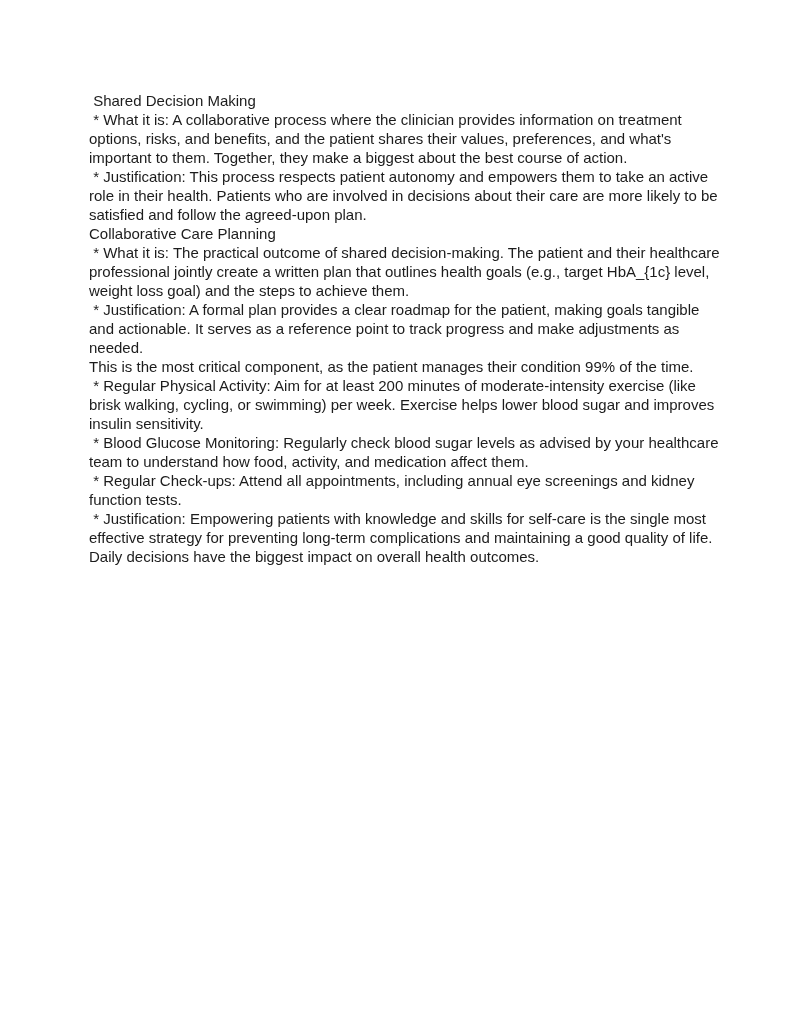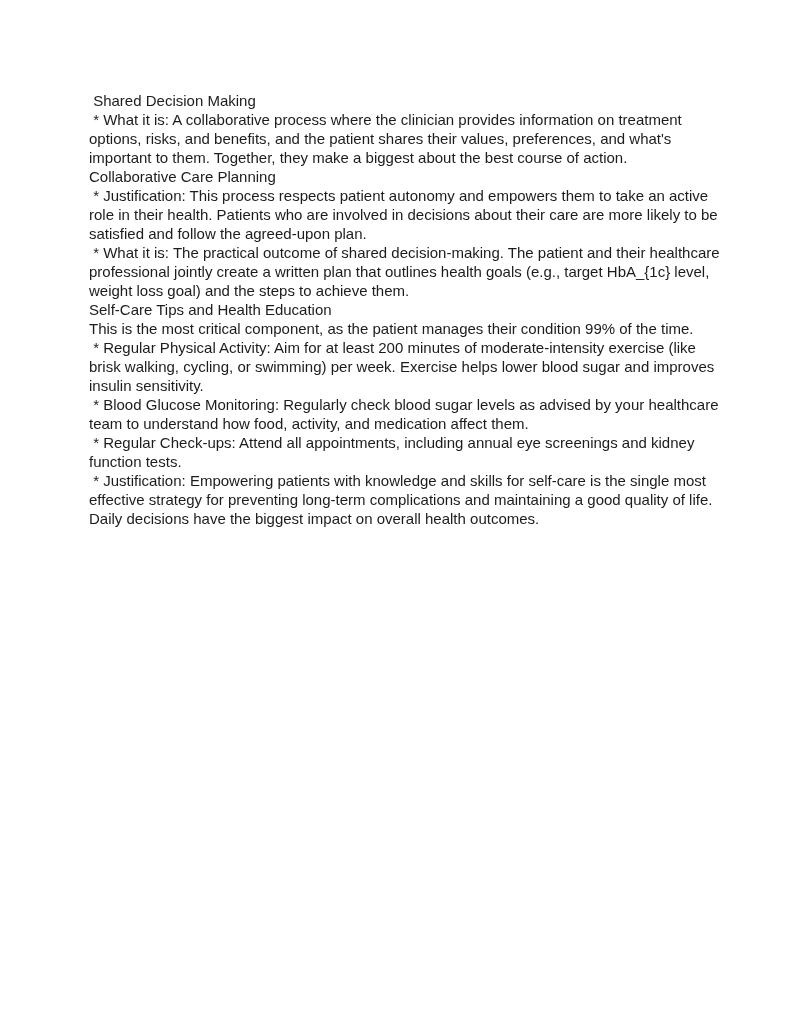--- a/index.html
+++ b/index.html
@@ -40,30 +40,32 @@
 </head>
 <body>
 
 <div class="page">
   <div class="text-block">
 
     <div class="para"> Shared Decision Making</div>
     <div class="para"> * What it is: A collaborative process where the clinician provides information on treatment
 options, risks, and benefits, and the patient shares their values, preferences, and what's
 important to them. Together, they make a biggest about the best course of action.</div>
-    <div class="para">Collaborative Care Planning</div>
-
     <div class="para"> * Justification: This process respects patient autonomy and empowers them to take an active
 role in their health. Patients who are involved in decisions about their care are more likely to be
 satisfied and follow the agreed-upon plan.</div>
+
+    <div class="para">Collaborative Care Planning</div>
     <div class="para"> * What it is: The practical outcome of shared decision-making. The patient and their healthcare
 professional jointly create a written plan that outlines health goals (e.g., target HbA_{1c} level,
 weight loss goal) and the steps to achieve them.</div>
+    <div class="para"> * Justification: A formal plan provides a clear roadmap for the patient, making goals tangible
+and actionable. It serves as a reference point to track progress and make adjustments as
+needed.</div>
 
-    <div class="para">Self-Care Tips and Health Education</div>
     <div class="para">This is the most critical component, as the patient manages their condition 99% of the time.</div>
     <div class="para"> * Regular Physical Activity: Aim for at least 200 minutes of moderate-intensity exercise (like
 brisk walking, cycling, or swimming) per week. Exercise helps lower blood sugar and improves
 insulin sensitivity.</div>
     <div class="para"> * Blood Glucose Monitoring: Regularly check blood sugar levels as advised by your healthcare
 team to understand how food, activity, and medication affect them.</div>
     <div class="para"> * Regular Check-ups: Attend all appointments, including annual eye screenings and kidney
 function tests.</div>
     <div class="para"> * Justification: Empowering patients with knowledge and skills for self-care is the single most
 effective strategy for preventing long-term complications and maintaining a good quality of life.

